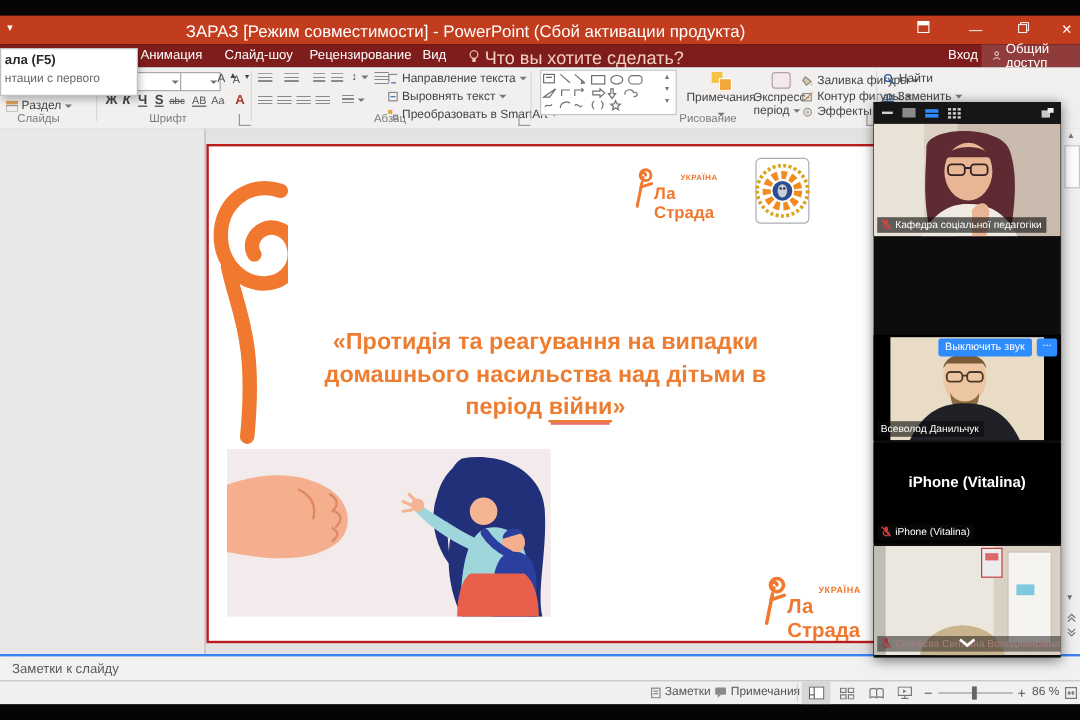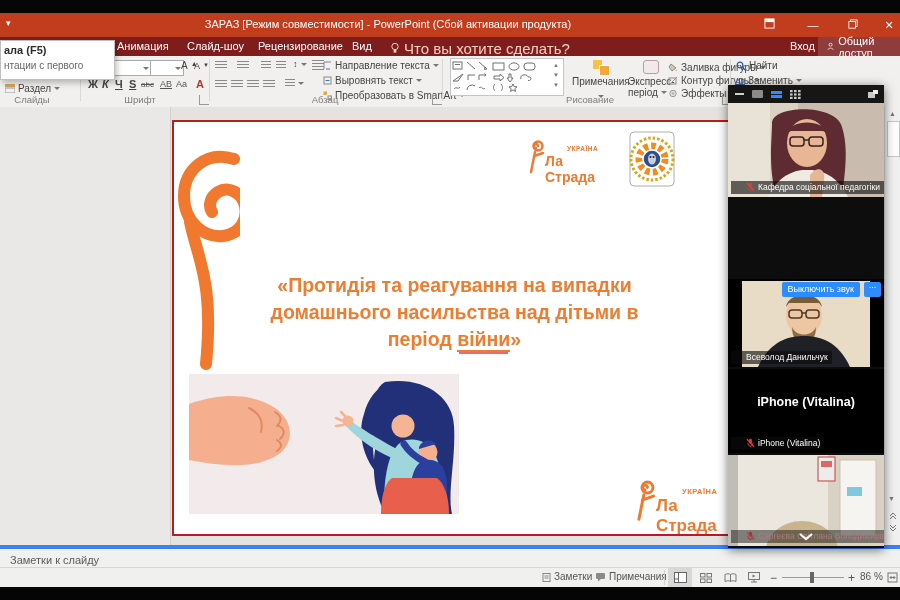--- a/index.html
+++ b/index.html
@@ -2,21 +2,21 @@
 <html><head>
 <meta charset="utf-8">
 <style>
   html,body{margin:0;padding:0}
   body{width:900px;height:600px;position:relative;background:#000;overflow:hidden;
        font-family:"Liberation Sans",sans-serif;-webkit-font-smoothing:antialiased}
   .abs{position:absolute}
   
   #top-black{left:0;top:0;width:900px;height:13px;background:#050505}
   #titlebar{left:0;top:13px;width:900px;height:24px;background:#C23C1E}
-  #title-text{left:0;top:5px;width:776px;text-align:center;color:#fff;font-size:11px}
+  #title-text{left:0;top:5px;width:776px;text-align:center;color:#fff;font-size:14px}
   .win-ctl{top:4px;width:26px;height:17px;color:#fff;font-size:11px;text-align:center;line-height:17px}
   
   #tabrow{left:0;top:37px;width:900px;height:19px;background:#7f1d1d}
   .tab{color:#fff;font-size:11px;top:3px}
   #tellme{color:#F3CFC4;font-size:15px;top:3px}
   #signin{color:#fff;font-size:11px;top:3px}
   #share-btn{top:0;height:19px;background:rgba(255,255,255,.14);color:#fff;font-size:11px;
              display:flex;align-items:center;gap:4px;padding:0 9px}
   
   #ribbon{left:0;top:56px;width:900px;height:51px;background:#F1F0EE;border-bottom:1px solid #CFCDCB}
@@ -37,38 +37,38 @@
   #slide-title{left:28px;top:150px;width:505px;text-align:center;color:#ED7D31;
                font-weight:bold;font-size:19.5px;line-height:27px}
   .uline{border-bottom:2px solid #ED7D31;box-shadow:0 4px 0 -2px rgba(224,60,60,.75)}
   .logo-text-sm{color:#F0782F;font-size:6.5px;font-weight:bold;letter-spacing:.5px}
   .logo-text-lg{color:#F0782F;font-size:14px;font-weight:bold}
   
   #vscroll{left:884px;top:107px;width:16px;height:438px;background:#F0F0F0;border-left:1px solid #E0E0E0}
   #vthumb{left:2px;top:14px;width:11px;height:34px;background:#FDFDFD;border:1px solid #C6C6C6}
   .scr-ic{left:3px;width:10px;height:10px}
   
-  #notes{left:0;top:545px;width:900px;height:22px;background:#F1F1F0;border-top:4px solid #3b82f6;box-sizing:border-box}
+  #notes{left:0;top:545px;width:900px;height:22px;background:#F1F1F0;border-top:2px solid #3b82f6;box-sizing:border-box}
   #notes-label{left:10px;top:5px;font-size:11px;color:#5B5B5B}
   #statusbar{left:0;top:567px;width:900px;height:20px;background:#F0F0EF;border-top:1px solid #D6D6D6;box-sizing:border-box}
   .sb-item{top:3px;font-size:10px;color:#555;display:flex;align-items:center;gap:3px}
   .sb-view{top:0;width:24px;height:19px;display:flex;align-items:center;justify-content:center}
   #bottom-black{left:0;top:587px;width:900px;height:13px;background:#050505}
   
   #tooltip{left:0;top:40px;width:113px;height:38px;background:#fff;border:1px solid #BFBFBF;
            box-shadow:2px 3px 6px rgba(0,0,0,.25);z-index:40}
   #tooltip-title{left:3px;top:3px;font-size:11px;font-weight:bold;color:#2b2b2b}
   #tooltip-body{left:3px;top:19px;font-size:10px;color:#666}
   
   #vpanel{left:728px;top:85px;width:156px;height:463px;background:#0D0D0D;z-index:60;
           box-shadow:0 2px 10px rgba(0,0,0,.55)}
   #vp-topbar{left:0;top:0;width:156px;height:18px;background:#161616;display:flex;align-items:center;gap:8px;padding-left:7px;box-sizing:border-box}
   .tile{position:absolute;left:0;width:156px;overflow:hidden;background:#000}
   .pl{position:absolute;left:3px;bottom:3px;background:rgba(12,12,12,.62);color:#fff;font-size:8.5px;
-      padding:1px 4px 2px 15px;display:flex;align-items:center;gap:3px;white-space:nowrap}
+      padding:1px 4px 2px 3px;display:flex;align-items:center;gap:3px;white-space:nowrap}
   .zbtn{position:absolute;background:#2D8CFF;color:#fff;font-size:9px;border-radius:2px}
 </style>
 </head>
 <body>
 
 <div class="abs" id="top-black"></div>
 
 <div class="abs" id="titlebar">
   <div class="abs" style="left:6px;top:5px;color:#fff;font-size:9px">▾</div>
   <div class="abs" id="title-text">ЗАРАЗ [Режим совместимости] - PowerPoint (Сбой активации продукта)</div>

